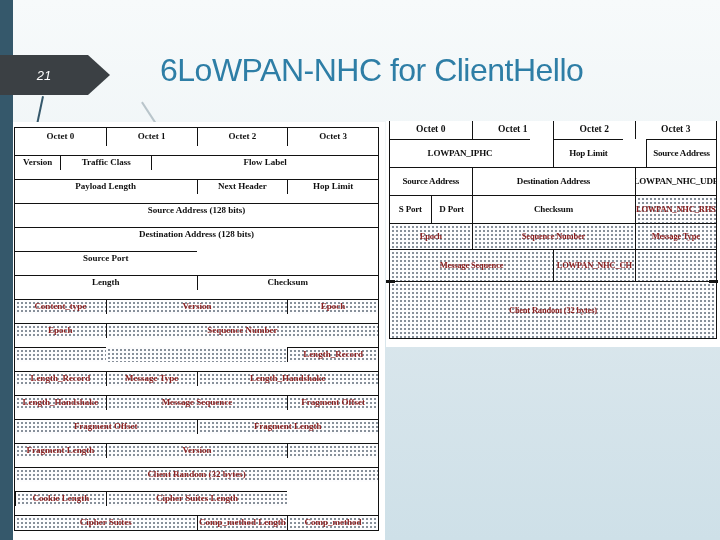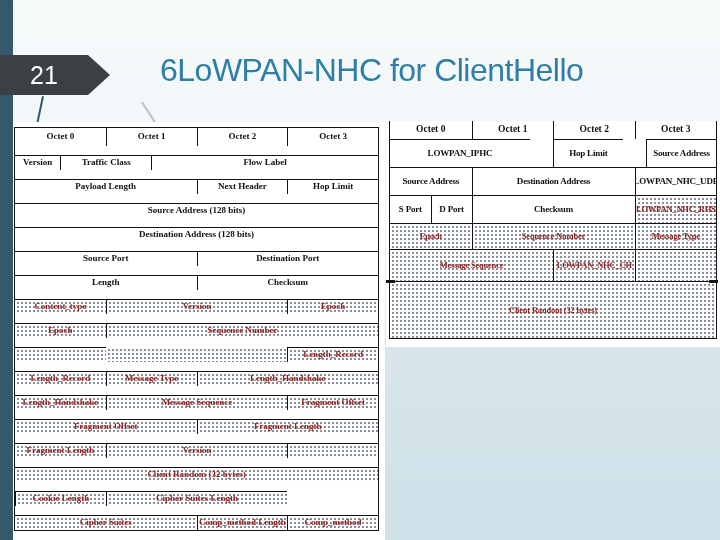--- a/index.html
+++ b/index.html
@@ -9,21 +9,21 @@
   }
   *{margin:0;padding:0;box-sizing:border-box;}
   html,body{width:720px;height:540px;}
   body{font-family:"Liberation Sans",sans-serif;overflow:hidden;}
   .slide{position:relative;width:720px;height:540px;
     background:linear-gradient(180deg,var(--bg-top) 0%,#eef4f6 38%,#d9e6ec 62%,var(--bg-bottom) 100%);}
   .bar{position:absolute;left:0;top:0;width:13px;height:540px;background:var(--accent-bar);}
   .badge{position:absolute;left:0;top:55px;width:110px;height:40px;background:var(--badge-bg);
     clip-path:polygon(0 0,88px 0,110px 50%,88px 100%,0 100%);
     display:flex;align-items:center;justify-content:center;}
-  .badge span{color:var(--badge-text);font-size:25px;padding-right:22px;}
+  .badge span{color:var(--badge-text);font-size:13px;padding-right:22px;font-style:italic;}
   .title{position:absolute;left:160px;top:52px;font-size:32px;font-weight:400;
     color:var(--title-color);letter-spacing:-0.5px;white-space:nowrap;}
   .deco{position:absolute;width:2px;}
   .deco1{left:39px;top:96px;height:29px;background:var(--accent-bar);transform:rotate(12deg);}
   .deco2{left:148px;top:100px;height:26px;background:#b9c5cb;transform:rotate(-33deg);}
   .panel{position:absolute;background:var(--panel);}
   .panel-left{left:13px;top:122px;width:372px;height:418px;}
   .panel-right{left:386px;top:121px;width:334px;height:226px;}
   .ptable{position:absolute;border:1.4px solid var(--border);background:#fff;}
   #ltable{left:1px;top:5px;width:365px;}
@@ -81,21 +81,20 @@
           <div class="cell bl bt" style="width: 25%;">Hop Limit</div>
         </div>
         <div class="row" style="height: 24px;">
           <div class="cell bt" style="width: 100%;">Source Address (128 bits)</div>
         </div>
         <div class="row" style="height: 24px;">
           <div class="cell bt" style="width: 100%;">Destination Address (128 bits)</div>
         </div>
         <div class="row" style="height: 24px;">
           <div class="cell bt" style="width: 50%;">Source Port</div>
-          <div class="cell bl bt" style="width: 50%;">Destination Port</div>
         </div>
         <div class="row" style="height: 24px;">
           <div class="cell bt" style="width: 50%;">Length</div>
           <div class="cell bl bt" style="width: 50%;">Checksum</div>
         </div>
         <div class="row" style="height: 24px;">
           <div class="cell dotted bt" style="width: 25%;">Content_type</div>
           <div class="cell dotted bl bt" style="width: 50%;">Version</div>
           <div class="cell dotted bl bt" style="width: 25%;">Epoch</div>
         </div>

